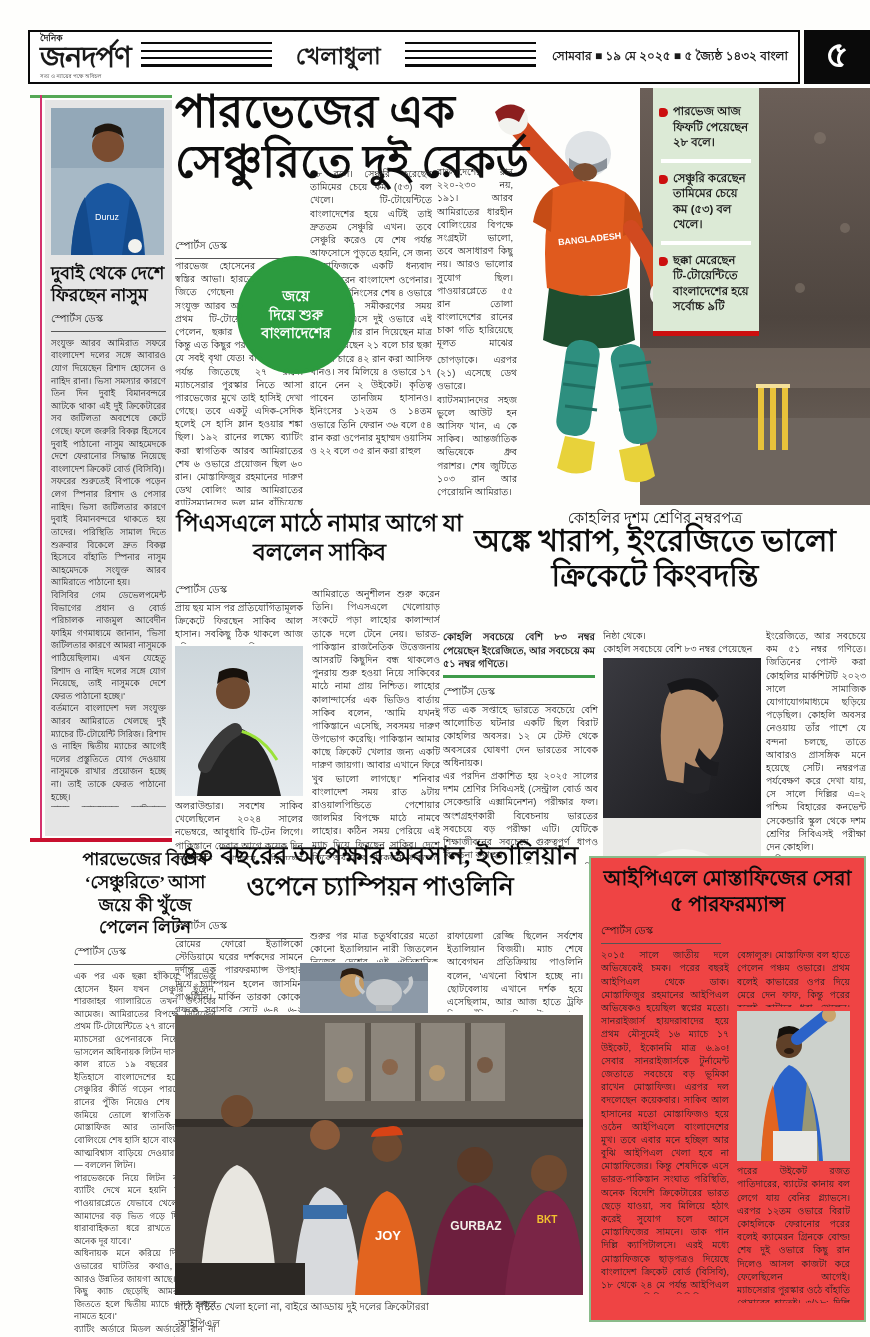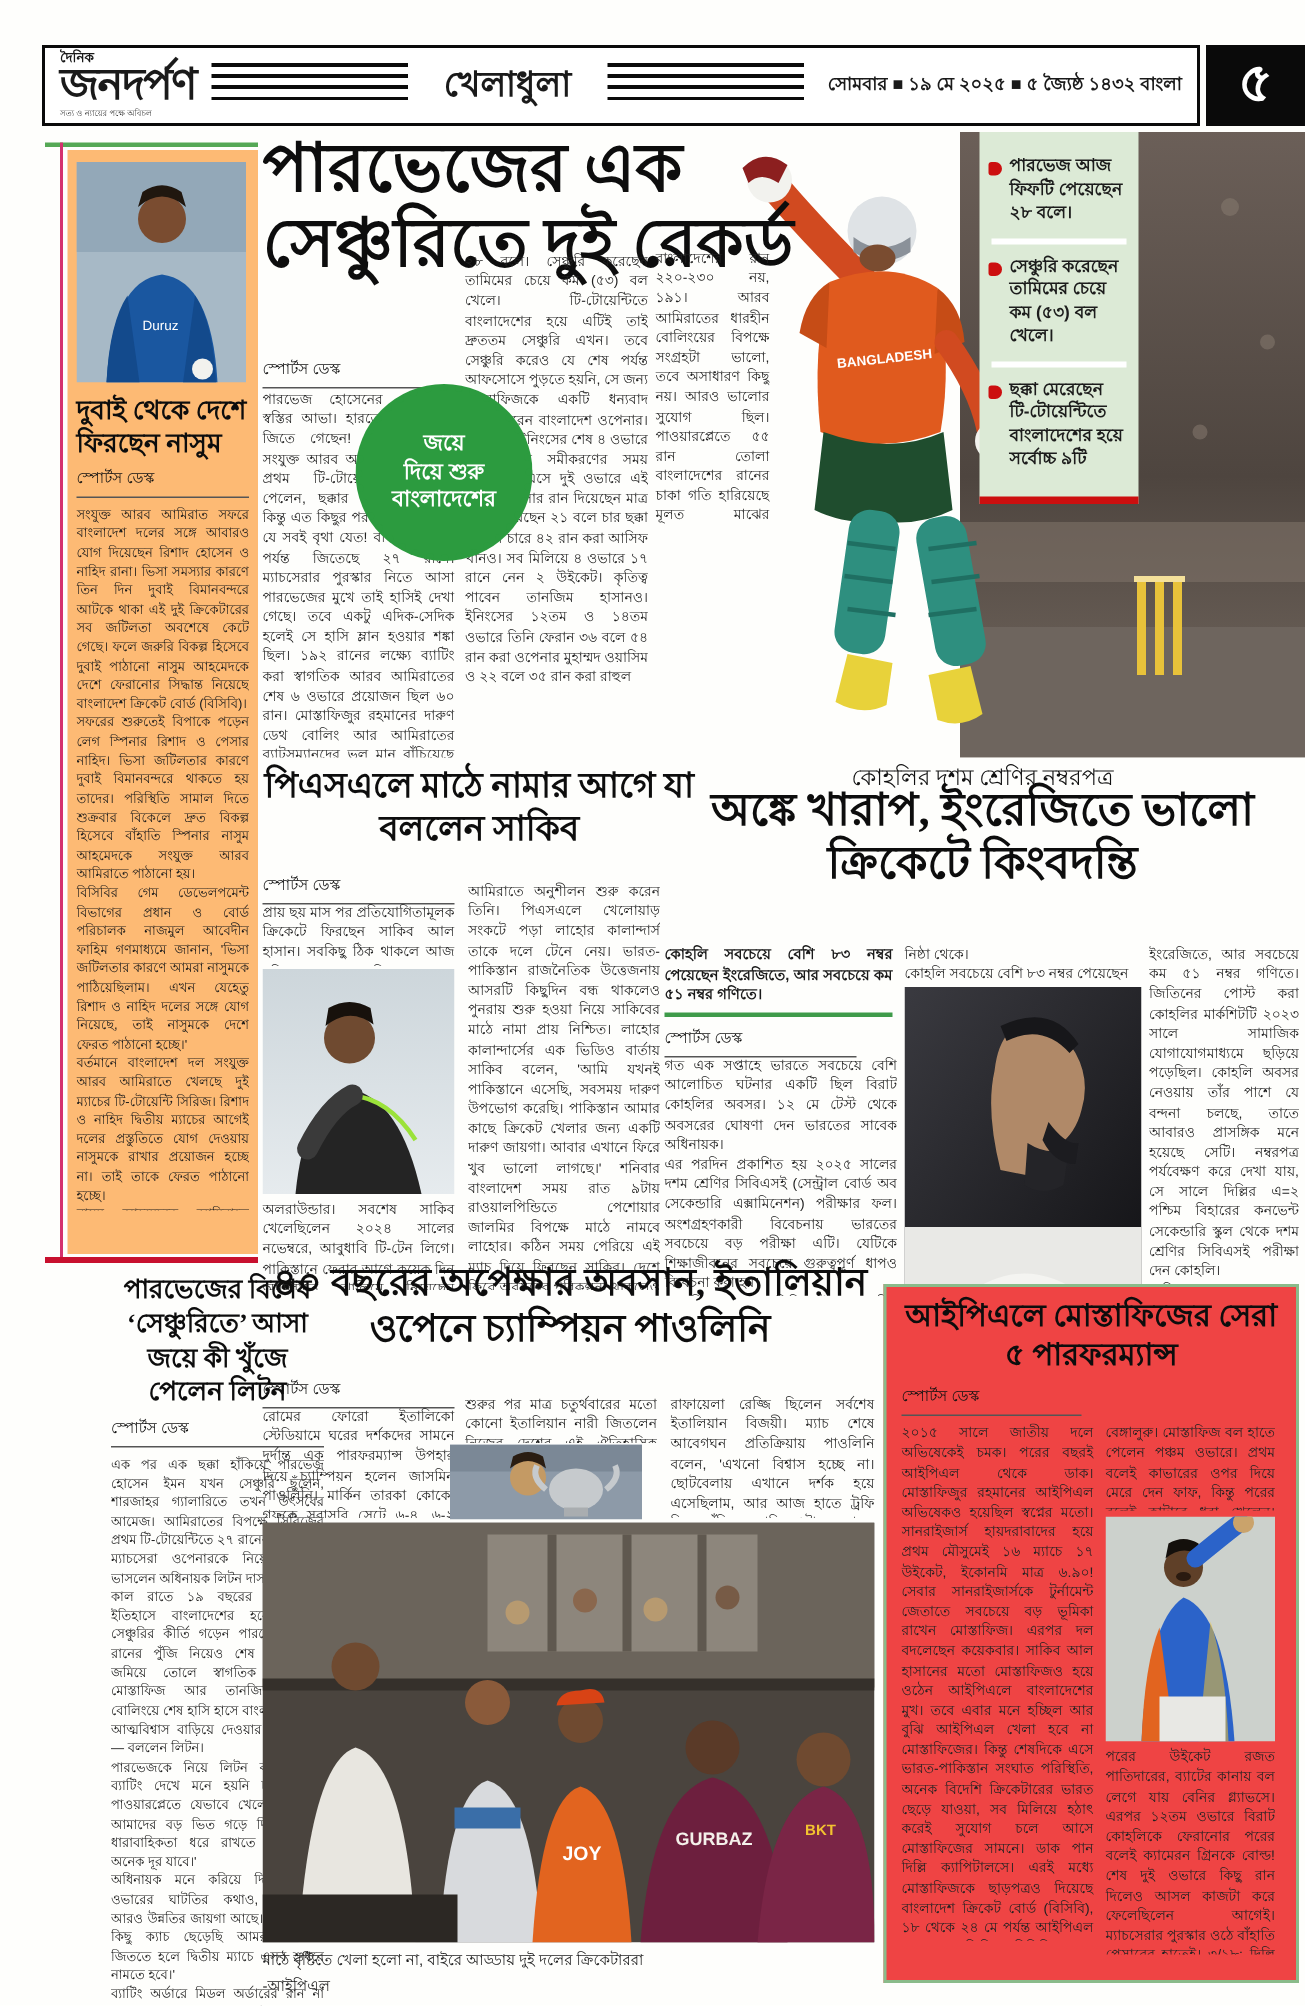--- a/index.html
+++ b/index.html
@@ -16,21 +16,21 @@
   .logo-daily{font-size:9px;font-weight:bold;}
   .logo-name{font-size:29px;font-weight:900;letter-spacing:-1px;}
   .logo-tagline{font-size:5.5px;color:#333;margin-top:2px;}
   .rule-stack{flex:1;height:30px;background:repeating-linear-gradient(to bottom,#0a0a0a 0 2.4px,transparent 2.4px 7.5px);}
   .section-title{font-size:23px;font-weight:800;padding:0 14px;white-space:nowrap;}
   .dateline{font-size:12px;font-weight:bold;white-space:nowrap;padding-left:6px;}
   .pagenum{left:804px;top:30px;width:66px;height:54px;background:#0a0a0a;color:#fff;display:flex;align-items:center;justify-content:center;font-size:36px;font-weight:bold;}
   
   .leftcol-topline{left:30px;top:95px;width:142px;height:3px;background:#55a855;}
   .leftcol-pinkline{left:40px;top:95px;width:2px;height:743px;background:#d4326e;}
-  .left-a1{left:45px;top:100px;width:127px;height:736px;background:#fdba74;padding:8px 6px;box-sizing:border-box;}
+  .left-a1{left:45px;top:100px;width:127px;height:736px;background:#e5e5e5;padding:8px 6px;box-sizing:border-box;}
   .left-a1 .hl{font-size:17.5px;line-height:1.25;margin:8px 0 4px 0;}
   .left-a2{left:30px;top:848px;width:142px;height:486px;margin-left:44px;}
   .left-a2 .hl{font-size:17.5px;line-height:1.3;text-align:center;margin-bottom:5px;}
   .left-divider{left:30px;top:838px;width:142px;height:4px;background:#c8102e;}
   .small-body{font-size:8.7px;line-height:1.45;text-align:justify;white-space:pre-line;overflow:hidden;}
   
   .lead-headline{left:175px;top:88px;width:468px;font-size:45px;line-height:1.1;}
   .lead-byline{left:175px;top:238px;width:128px;}
   .factbox{left:653px;top:88px;width:106px;background:#dcead6;border-bottom:5px solid #cc0f0f;padding:8px 8px 8px 8px;box-sizing:border-box;}
   .fact-item{position:relative;font-size:11.5px;line-height:1.35;font-weight:bold;color:#1c1c1c;padding:8px 0 8px 12px;}
@@ -184,20 +184,21 @@
       <span class="fact-bullet"></span>
       <span>ছক্কা মেরেছেন টি-টোয়েন্টিতে বাংলাদেশের হয়ে সর্বোচ্চ ৯টি</span>
     </div>
   </div>
 
   <div class="abs headline lead-headline">পারভেজের এক সেঞ্চুরিতে দুই রেকর্ড</div>
   <div class="abs byline lead-byline">স্পোর্টস ডেস্ক</div>
   <div class="abs body-txt" style="left:175px;top:260px;width:128px;height:245px;">পারভেজ হোসেনের চোখেমুখে স্বস্তির আভা। হারতে হারতেই যে জিতে গেছেন! শারজায় আজ সংযুক্ত আরব আমিরাতের বিপক্ষে প্রথম টি-টোয়েন্টিতে সেঞ্চুরি পেলেন, ছক্কার রেকর্ড গড়লেন। কিন্তু এত কিছুর পর জয়টা না এলে যে সবই বৃথা যেত! বাংলাদেশ শেষ পর্যন্ত জিতেছে ২৭ রানে। ম্যাচসেরার পুরস্কার নিতে আসা পারভেজের মুখে তাই হাসিই দেখা গেছে। তবে একটু এদিক-সেদিক হলেই সে হাসি ম্লান হওয়ার শঙ্কা ছিল। ১৯২ রানের লক্ষ্যে ব্যাটিং করা স্বাগতিক আরব আমিরাতের শেষ ৬ ওভারে প্রয়োজন ছিল ৬০ রান। মোস্তাফিজুর রহমানের দারুণ ডেথ বোলিং আর আমিরাতের ব্যাটসম্যানদের ভুল মান বাঁচিয়েছে বাংলাদেশের। জয় দিয়ে শুরু করা সিরিজে</div>
   <div class="abs body-txt" style="left:310px;top:168px;width:122px;height:337px;">২৮ বলে। সেঞ্চুরি করেছেন তামিমের চেয়ে কম (৫৩) বল খেলে। টি-টোয়েন্টিতে বাংলাদেশের হয়ে এটিই তাই দ্রুততম সেঞ্চুরি এখন। তবে সেঞ্চুরি করেও যে শেষ পর্যন্ত আফসোসে পুড়তে হয়নি, সে জন্য মোস্তাফিজকে একটি ধন্যবাদ দিতে পারেন বাংলাদেশ ওপেনার। আমিরাত ইনিংসের শেষ ৪ ওভারে ৪৯ রানের সমীকরণের সময় বোলিংয়ে এসে দুই ওভারে এই বাঁহাতি পেসার রান দিয়েছেন মাত্র ৭। ফিরিয়েছেন ২১ বলে চার ছক্কা ও তিন চারে ৪২ রান করা আসিফ খানও। সব মিলিয়ে ৪ ওভারে ১৭ রানে নেন ২ উইকেট। কৃতিত্ব পাবেন তানজিম হাসানও। ইনিংসের ১২তম ও ১৪তম ওভারে তিনি ফেরান ৩৬ বলে ৫৪ রান করা ওপেনার মুহাম্মদ ওয়াসিম ও ২২ বলে ৩৫ রান করা রাহুল</div>
   <div class="abs body-txt" style="left:437px;top:166px;width:76px;height:184px;">বাংলাদেশের রান ২২০-২৩০ নয়, ১৯১। আরব আমিরাতের ধারহীন বোলিংয়ের বিপক্ষে সংগ্রহটা ভালো, তবে অসাধারণ কিছু নয়। আরও ভালোর সুযোগ ছিল। পাওয়ারপ্লেতে ৫৫ রান তোলা বাংলাদেশের রানের চাকা গতি হারিয়েছে মূলত মাঝের ওভারে।</div>
+  <div class="abs body-txt" style="left:437px;top:354px;width:80px;height:150px;">চোপড়াকে। এরপর (২১) এসেছে ডেথ ওভারে। ব্যাটসম্যানদের সহজ ভুলে আউট হন আসিফ খান, এ কে সাকিব। আন্তর্জাতিক অভিষেকে ধ্রুব পরাশর। শেষ জুটিতে ১০৩ রান আর পেরোয়নি আমিরাত।</div>
 
   <div class="abs badge-outer">
     <div class="badge-inner">জয়ে
 দিয়ে শুরু
 বাংলাদেশের</div>
   </div>
 
   <div class="abs headline" style="left:172px;top:510px;width:295px;font-size:23px;line-height:1.25;text-align:center;">পিএসএলে মাঠে নামার আগে যা বললেন সাকিব</div>
   <div class="abs byline" style="left:175px;top:582px;width:128px;">স্পোর্টস ডেস্ক</div>
   <div class="abs body-txt" style="left:175px;top:602px;width:128px;height:42px;">প্রায় ছয় মাস পর প্রতিযোগিতামূলক ক্রিকেটে ফিরছেন সাকিব আল হাসান। সবকিছু ঠিক থাকলে আজ শনিবার রাতে পাকিস্তান সুপার লিগে (পিএসএল) লাহোর কালান্দার্সের জার্সি গায়ে মাঠে নামবেন বাংলাদেশের তারকা এই</div>

